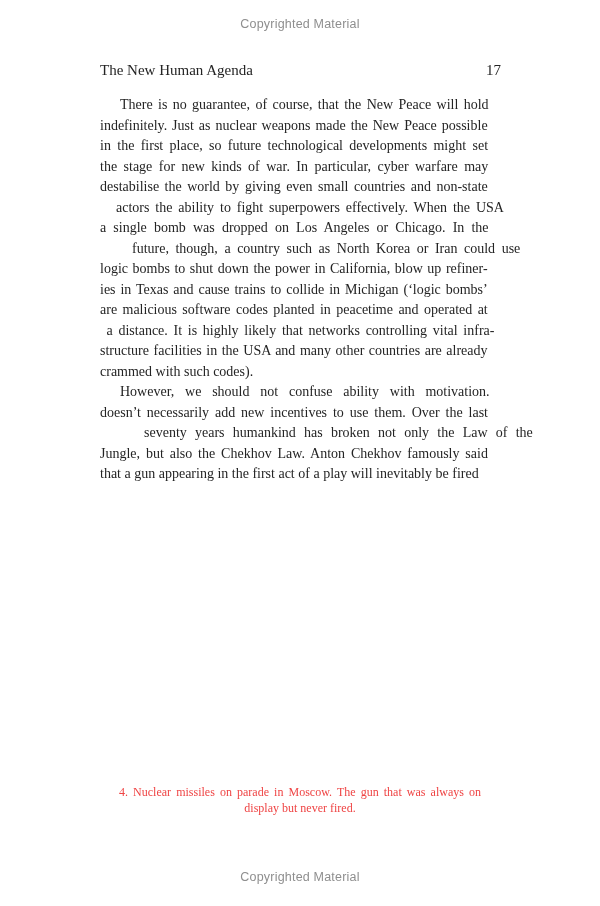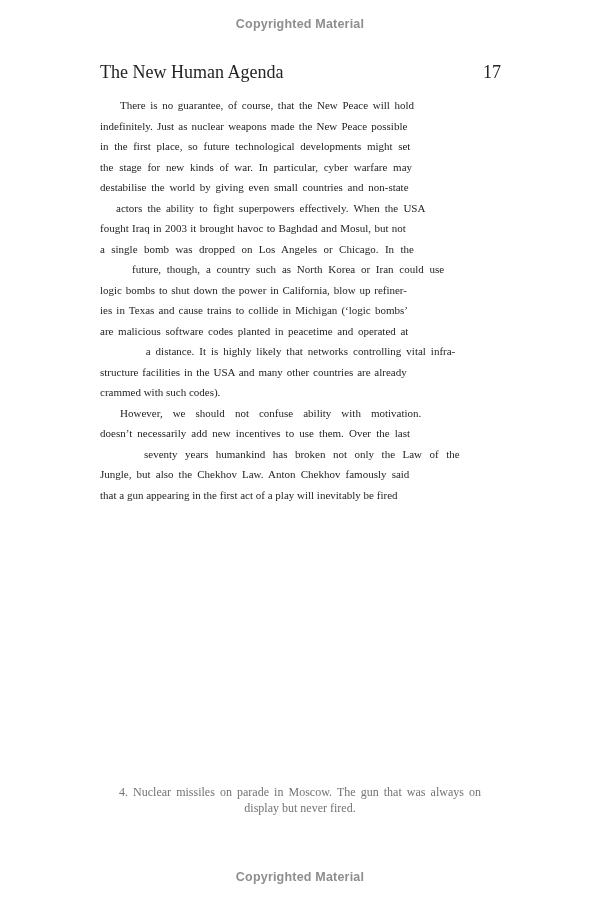--- a/index.html
+++ b/index.html
@@ -7,42 +7,42 @@
     position:relative;
     width:600px;height:906px;
     background:#ffffff;
     font-family:"Liberation Serif", serif;
     overflow:hidden;
   }
   .copyright{
     position:absolute;left:0;right:0;
     text-align:center;
     font-family:"Liberation Sans", sans-serif;
-    font-weight:bold;
+    font-weight:normal;
     font-size:12.5px;
     letter-spacing:0.2px;
     color:#8e8e8e;
   }
   .copyright.top{top:17px;}
   .copyright.bottom{top:870px;}
   .header{
     position:absolute;left:100px;width:401px;top:62px;
     display:flex;justify-content:space-between;align-items:baseline;
-    font-size:18px;color:#242424;
+    font-size:15px;color:#242424;
   }
   .header .pageno{font-feature-settings:"onum";font-variant-numeric:oldstyle-nums;}
   .body-text{
     position:absolute;left:100px;top:95px;width:401px;
-    font-size:11px;line-height:20.5px;color:#242424;
+    font-size:14px;line-height:20.5px;color:#242424;
   }
   .line{white-space:nowrap;}
   .line.indent{padding-left:20px;}
   .caption{
     position:absolute;left:119px;top:784px;width:362px;
-    font-size:12px;line-height:16px;color:#737373;
+    font-size:12px;line-height:16px;color:#ef4444;
   }
   .cap-line{white-space:nowrap;}
   .cap-line.cap-center{text-align:center;white-space:normal;}
 </style>
 </head>
 <body>
 
 <div class="page">
 
   <div class="copyright top">Copyrighted Material</div>
@@ -52,21 +52,20 @@
     <span class="pageno">17</span>
   </div>
 
   <div class="body-text">
       <div class="line indent" style="word-spacing: 1.87642px;"><span>There is no guarantee, of course, that the New Peace will hold</span></div>
       <div class="line" style="word-spacing: 1.44097px;"><span>indefinitely. Just as nuclear weapons made the New Peace possible</span></div>
       <div class="line" style="word-spacing: 2.8559px;"><span>in the first place, so future technological developments might set</span></div>
       <div class="line" style="word-spacing: 2.94318px;"><span>the stage for new kinds of war. In particular, cyber warfare may</span></div>
       <div class="line" style="word-spacing: 2.00347px;"><span>destabilise the world by giving even small countries and non-state</span></div>
       <div class="line" style="word-spacing: 2.3941px; margin-left: 16px;"><span>actors the ability to fight superpowers effectively. When the USA</span></div>
-      <div class="line" style="word-spacing: 0.559896px;"><span>fought Iraq in 2003 it brought havoc to Baghdad and Mosul, but not</span></div>
       <div class="line" style="word-spacing: 3.65199px;"><span>a single bomb was dropped on Los Angeles or Chicago. In the</span></div>
       <div class="line" style="word-spacing: 3.03267px; margin-left: 32px;"><span>future, though, a country such as North Korea or Iran could use</span></div>
       <div class="line" style="word-spacing: 1.04261px;"><span>logic bombs to shut down the power in California, blow up refiner-</span></div>
       <div class="line" style="word-spacing: 1.39062px;"><span>ies in Texas and cause trains to collide in Michigan (‘logic bombs’</span></div>
       <div class="line" style="word-spacing: 1.92361px;"><span>are malicious software codes planted in peacetime and operated at</span></div>
       <div class="line" style="word-spacing: 2.20625px; text-align: center;"><span>a distance. It is highly likely that networks controlling vital infra-</span></div>
       <div class="line" style="word-spacing: 1.04375px;"><span>structure facilities in the USA and many other countries are already</span></div>
       <div class="line last"><span>crammed with such codes).</span></div>
       <div class="line indent" style="word-spacing: 7.27902px;"><span>However, we should not confuse ability with motivation.</span></div>
       <div class="line" style="word-spacing: 2.39688px;"><span>doesn’t necessarily add new incentives to use them. Over the last</span></div>

